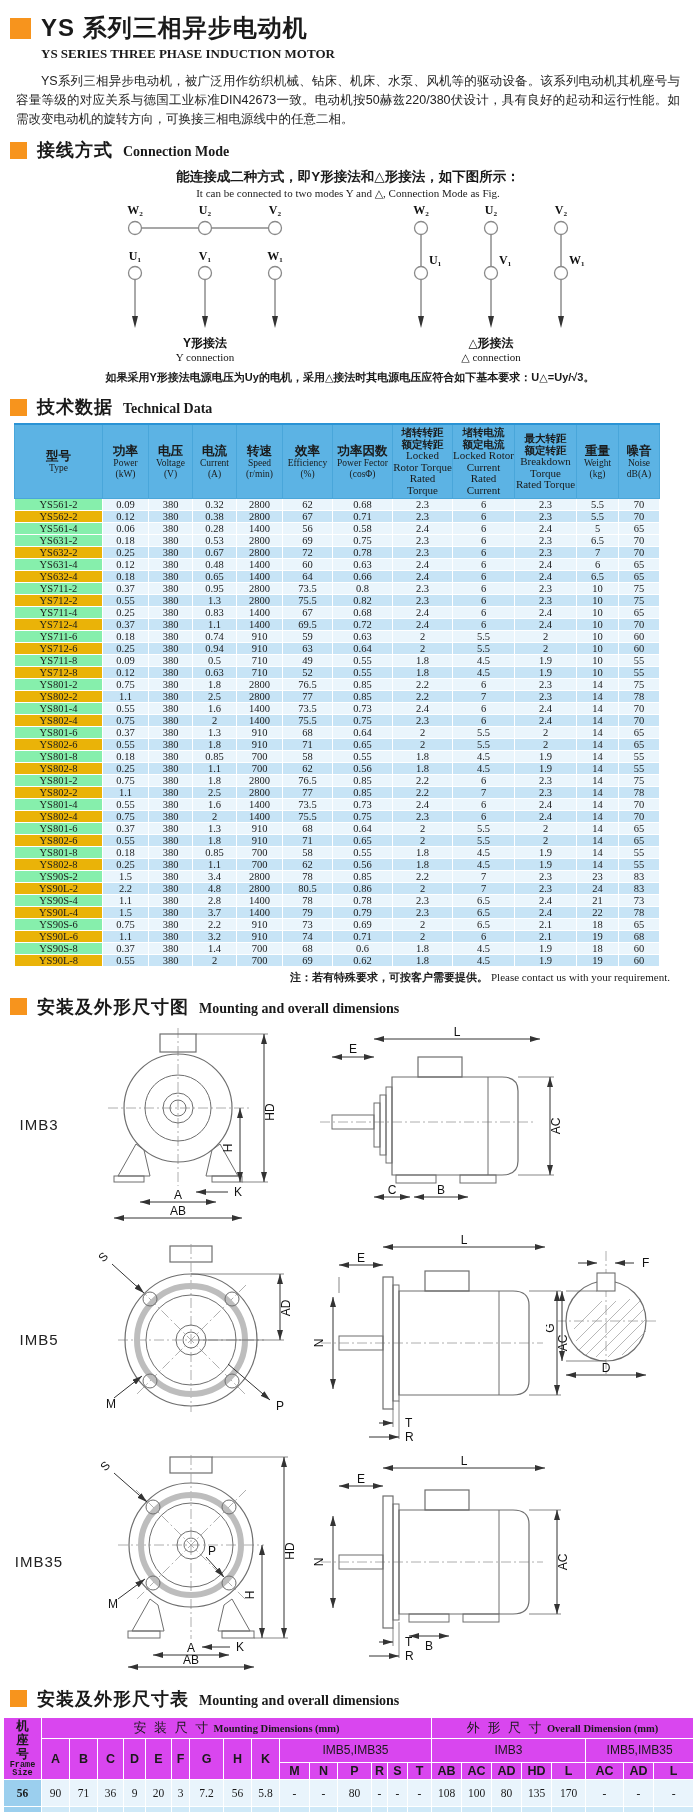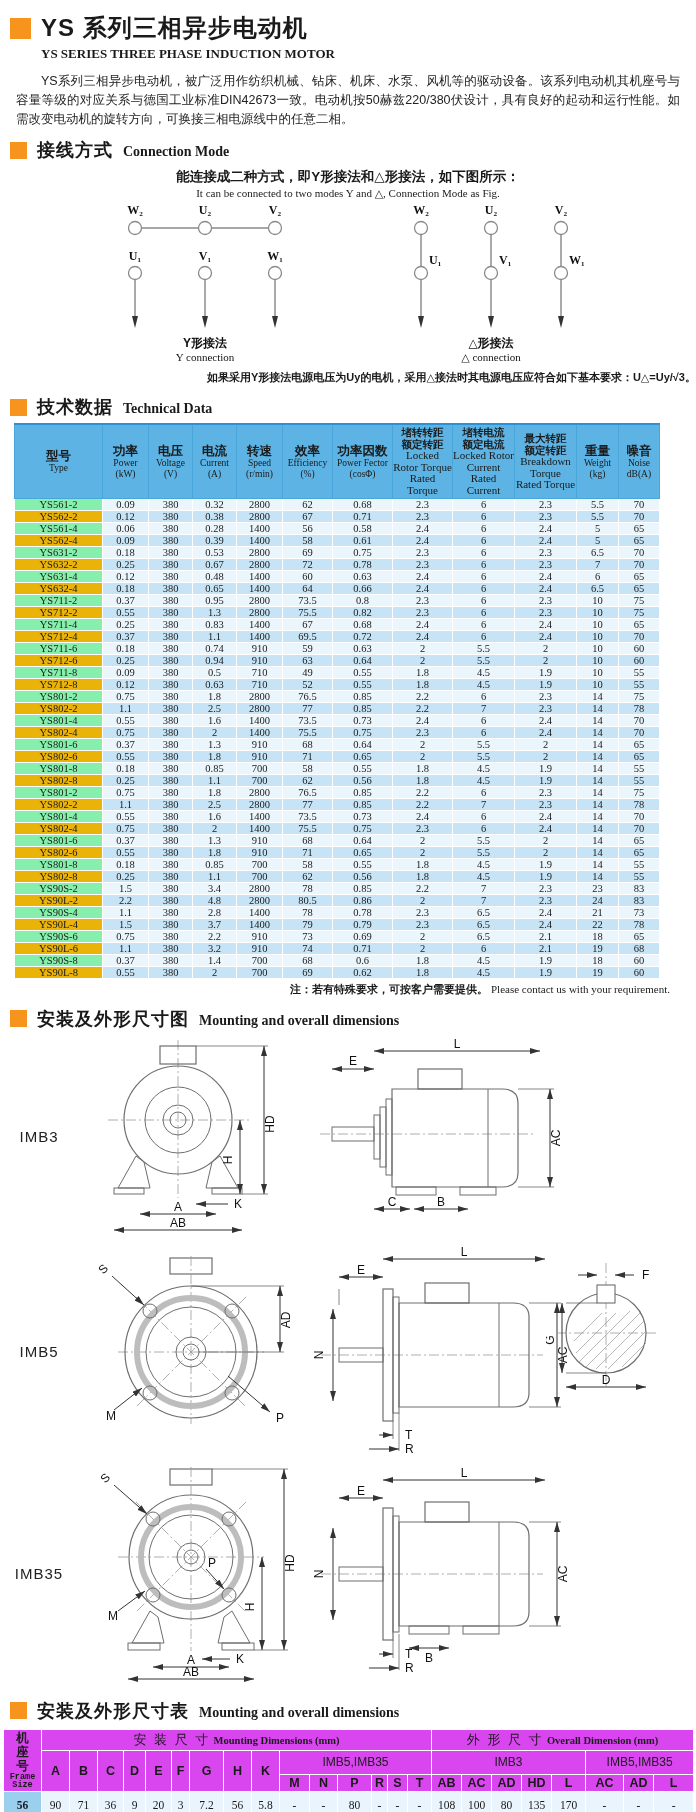--- a/index.html
+++ b/index.html
@@ -13,21 +13,21 @@
   .sec-zh{font-weight:bold;font-size:18px;letter-spacing:1px;}
   .sec-en{font-family:"Liberation Serif","DejaVu Serif",serif;font-weight:bold;font-size:14px;margin-left:10px;}
   .sec.hero .sec-zh{font-size:24px;}
   .hero-sub{font-family:"Liberation Serif","DejaVu Serif",serif;font-weight:bold;font-size:13px;margin:0 0 0 41px;}
 
   .intro{font-size:12.5px;line-height:1.5;text-align:justify;margin:10px 16px 6px 16px;text-indent:2em;color:#222;}
 
   .conn-desc-zh{text-align:center;font-weight:bold;font-size:13.5px;margin-top:6px;}
   .conn-desc-en{text-align:center;font-family:"Liberation Serif","DejaVu Serif",serif;font-size:11px;margin-top:1px;}
   .conn-figs{display:flex;justify-content:center;gap:36px;}
-  .conn-note{text-align:right;font-weight:bold;font-size:11px;margin:2px 0 4px 4px;}
+  .conn-note{text-align:center;font-weight:bold;font-size:11px;margin:2px 0 4px 4px;}
   svg text.tl{font:bold 12px "Liberation Serif","DejaVu Serif",serif;fill:#111;}
   svg text.cap-zh{font:bold 12px "Liberation Sans","DejaVu Sans",sans-serif;fill:#111;}
   svg text.cap-en{font:11px "Liberation Serif","DejaVu Serif",serif;fill:#111;}
 
   
   table.tech{border-collapse:collapse;table-layout:fixed;width:645px;margin:4px 0 0 14px;border-top:2px solid #2a93d5;}
   table.tech th{background:#5cb3e4;border:1px solid #49a6da;padding:1px 0;vertical-align:middle;}
   table.tech .zh{font-weight:bold;font-size:12.5px;line-height:1.15;}
   table.tech .zh.s{font-size:10.5px;}
   table.tech .en{font-family:"Liberation Serif","DejaVu Serif",serif;font-size:9.5px;line-height:1.1;font-weight:normal;}
@@ -262,34 +262,20 @@
           <td>70</td>
         </tr>
         <tr class="r0">
           <td class="type">YS561-4</td>
           <td>0.06</td>
           <td>380</td>
           <td>0.28</td>
           <td>1400</td>
           <td>56</td>
           <td>0.58</td>
-          <td>2.4</td>
-          <td>6</td>
-          <td>2.4</td>
-          <td>5</td>
-          <td>65</td>
-        </tr>
-        <tr class="r1">
-          <td class="type">YS562-4</td>
-          <td>0.09</td>
-          <td>380</td>
-          <td>0.39</td>
-          <td>1400</td>
-          <td>58</td>
-          <td>0.61</td>
           <td>2.4</td>
           <td>6</td>
           <td>2.4</td>
           <td>5</td>
           <td>65</td>
         </tr>
         <tr class="r0">
           <td class="type">YS631-2</td>
           <td>0.18</td>
           <td>380</td>

